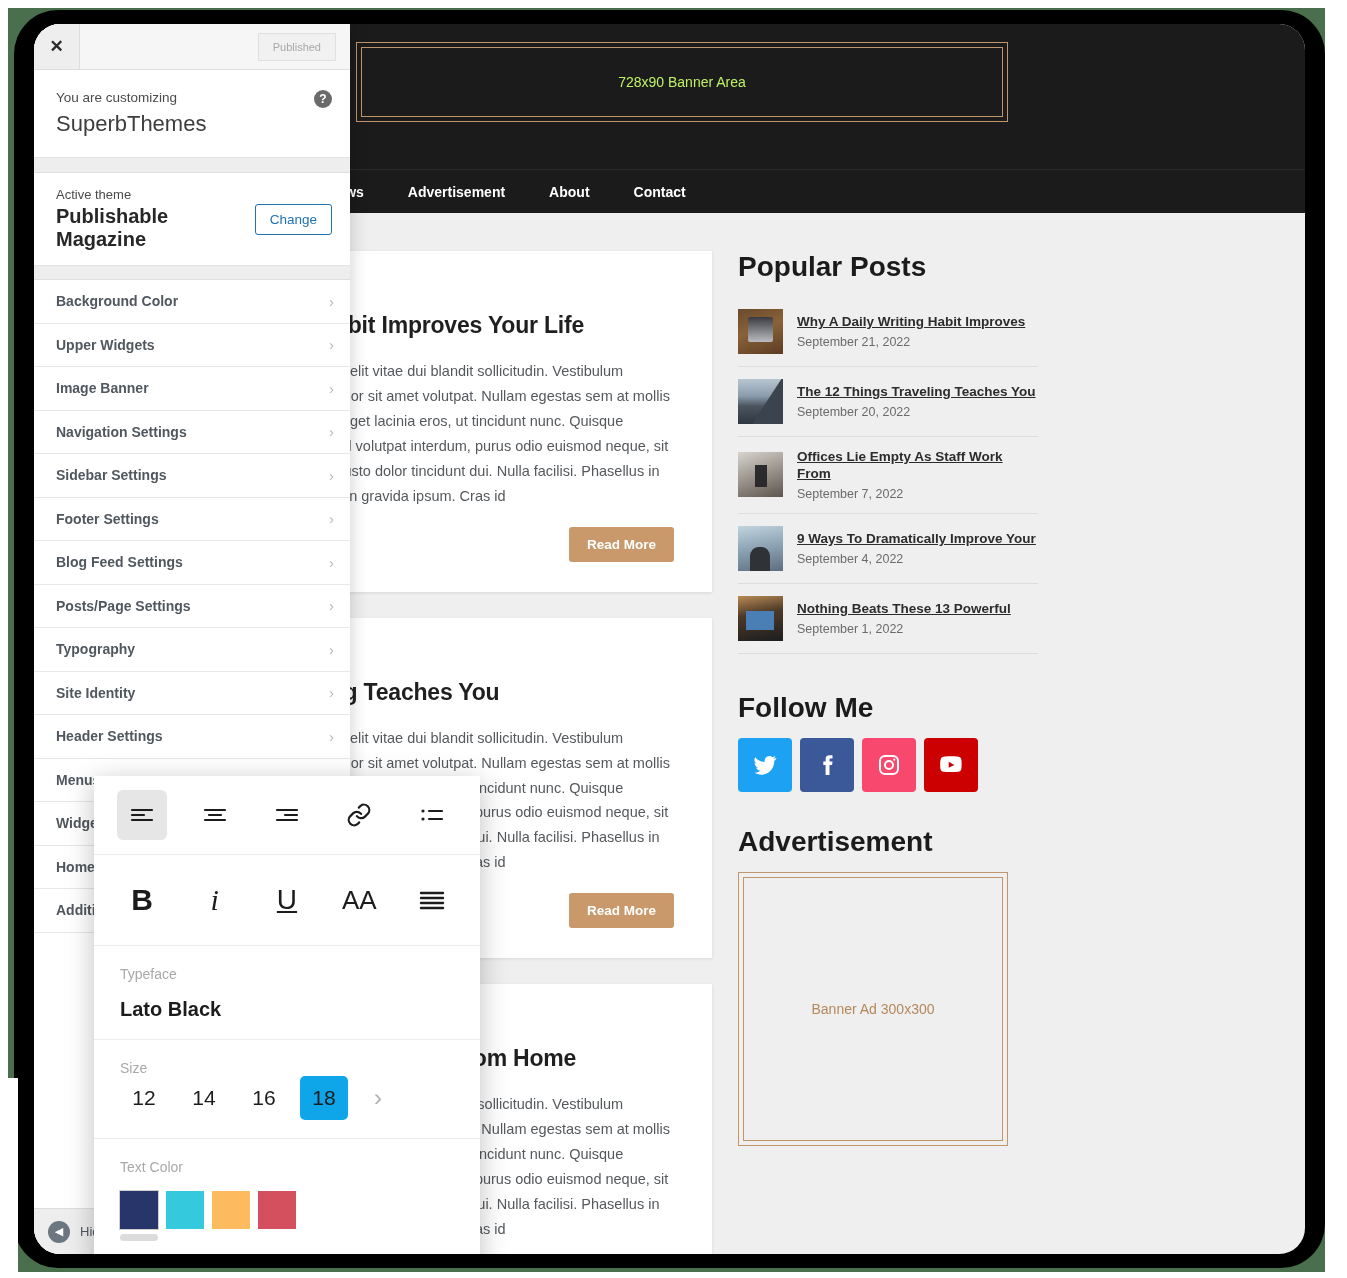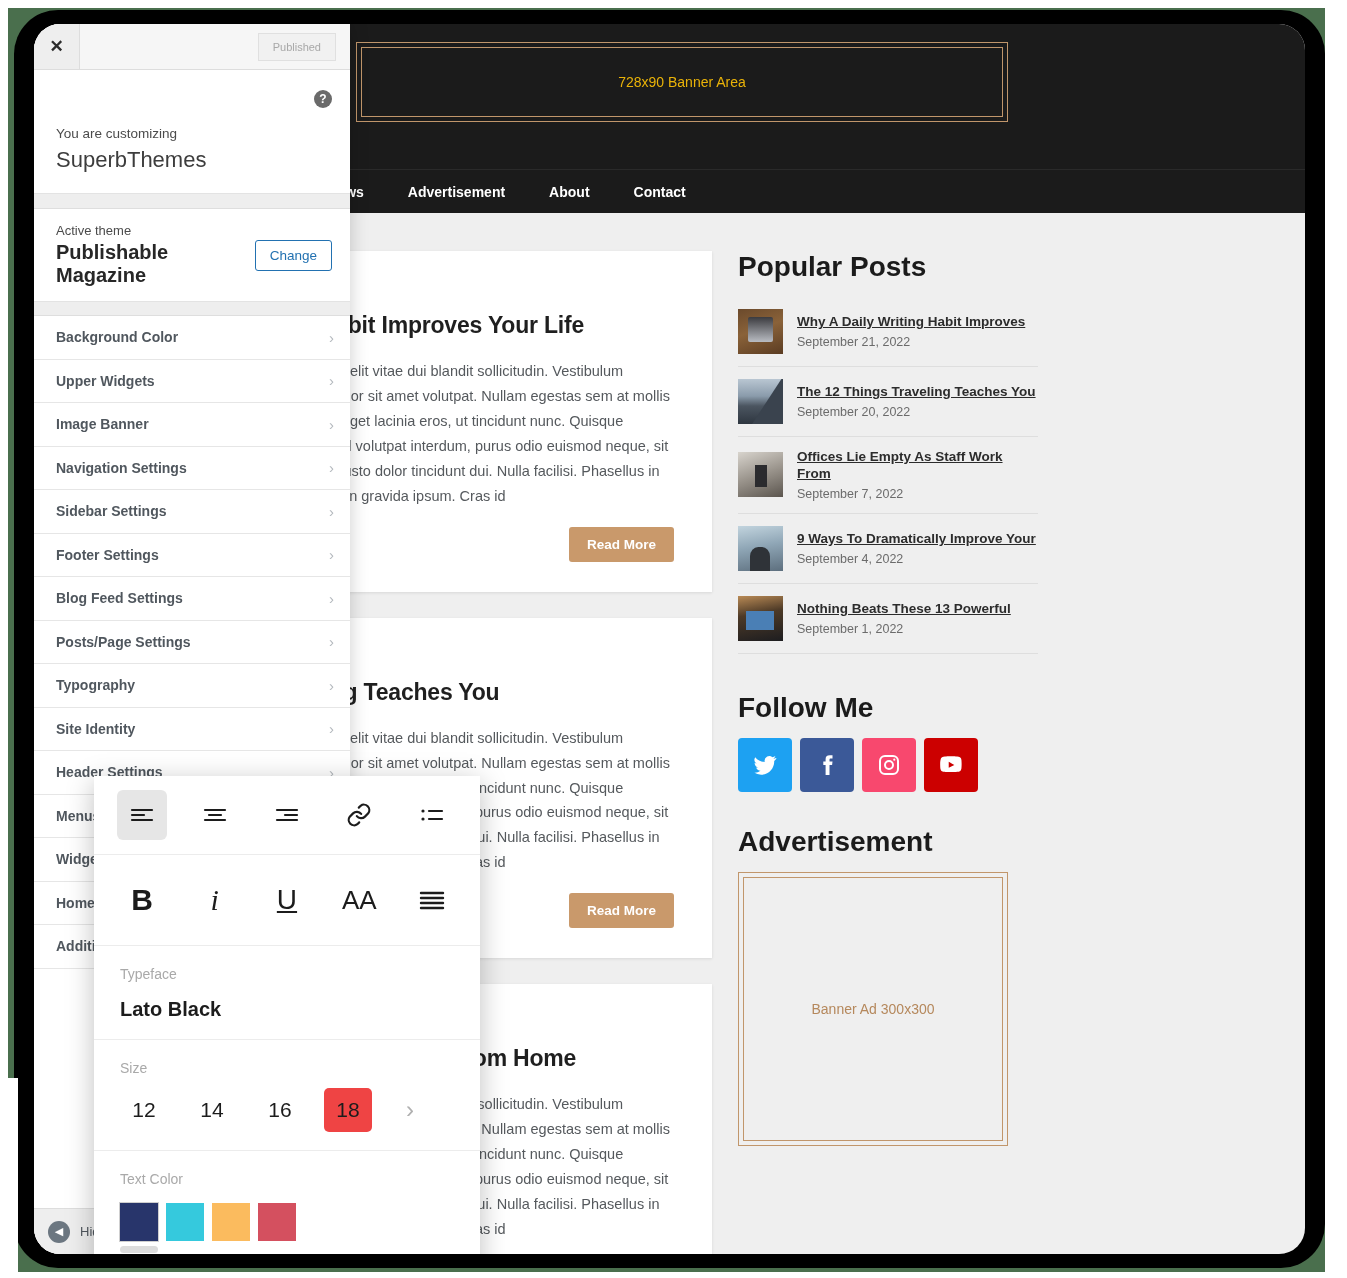--- a/index.html
+++ b/index.html
@@ -56,21 +56,21 @@
     position: absolute; left: 88px; top: 86px;
     color: #fff; font-size: 18px; font-weight: 700;
     letter-spacing: 7px;
   }
   .banner-728 {
     position: absolute; left: 322px; top: 18px;
     width: 652px; height: 80px;
     border: 1px solid #c1966b;
     box-shadow: inset 0 0 0 4px #1b1b1b, inset 0 0 0 5px #c1966b;
     display: flex; align-items: center; justify-content: center;
-    color: #eab308; font-size: 14px;
+    color: #bef264; font-size: 14px;
   }
   .site-nav {
     height: 44px; background: #1b1b1b; display: flex; align-items: stretch;
     padding-left: 30px; border-top: 1px solid #2a2a2a;
   }
   .site-nav .nav-item {
     display: flex; align-items: center; padding: 0 22px;
     color: #fff; font-size: 14px; font-weight: 700;
   }
   .site-nav .nav-item.active { background: #262626; }
@@ -140,21 +140,21 @@
     width: 46px; display: flex; align-items: center; justify-content: center;
     border-right: 1px solid #dddddd; background: #eeeeee; cursor: pointer;
     font-size: 17px; color: #2b2b2b; font-weight: 700;
   }
   .cz-topright { flex: 1; display: flex; align-items: center; justify-content: flex-end; padding-right: 14px; }
   .cz-publish {
     background: #f1f1f1; border: 1px solid #e0e0e0; border-radius: 0;
     color: #a8a8a8; font-size: 11px; padding: 7px 14px; cursor: default;
   }
   .cz-head { padding: 20px 20px 20px 22px; border-bottom: 1px solid #e3e3e3; position: relative;}
-  .cz-kicker { font-size: 13.5px; color: #4b4b4b; margin-top: 36px; }
+  .cz-kicker { font-size: 13.5px; color: #4b4b4b; }
   .cz-sitename { font-size: 22px; color: #3d3d3d; margin-top: 6px; font-weight: 400; }
   .cz-help {
     position: absolute; right: 18px; top: 20px; width: 18px; height: 18px;
     border-radius: 50%; background: #6a6a6a; color: #fff; font-size: 12px;
     font-weight: 700; display: flex; align-items: center; justify-content: center;
     cursor: pointer;
   }
   .cz-gap { height: 15px; background: #eeeeee; border-bottom: 1px solid #dedede;}
   .cz-theme {
     padding: 14px 18px 14px 22px; display: flex; align-items: center;
@@ -200,27 +200,27 @@
   .typo-btn {
     width: 50px; height: 50px; border-radius: 6px;
     display: flex; align-items: center; justify-content: center;
     cursor: pointer; color: #1c1c1c;
   }
   .typo-btn.sel { background: #e6e6e6; }
   .typo-row2 { padding: 20px 12px; border-bottom: 1px solid #ececec; }
   .typo-sec { padding: 20px 26px 18px 26px; border-bottom: 1px solid #ececec; }
   .typo-label { font-size: 14px; color: #a9a9a9; }
   .typo-value { font-size: 20px; font-weight: 700; color: #1c1c1c; margin-top: 16px; }
-  .size-row { display: flex; align-items: center; gap: 20px; margin-top: 12px; }
+  .size-row { display: flex; align-items: center; gap: 12px; }
   .size-chip {
     min-width: 48px; height: 44px; border-radius: 5px;
     display: flex; align-items: center; justify-content: center;
     font-size: 21px; color: #1c1c1c; cursor: pointer;
   }
-  .size-chip.sel { background: #ef4444; }
+  .size-chip.sel { background: #0ea5e9; }
   .size-next { margin-left: 14px; color: #b0b0b0; font-size: 24px; cursor: pointer; }
   .color-row { display: flex; gap: 8px; margin-top: 16px; }
   .swatch { width: 38px; height: 38px; cursor: pointer; }
   .swatch.sel { outline: 1px solid #cfcfcf; }
   .swatch-bar { width: 38px; height: 7px; border-radius: 4px; background: #dcdcdc; margin-top: 5px; }
 
   .thumb-laptop { background:
       linear-gradient(160deg,#6b4a2c 0%,#8a6239 45%,#5b3c22 100%); position: relative; overflow: hidden;}
   .thumb-laptop::after { content:""; position:absolute; left:22%; top:18%; width:56%; height:56%;
       background: linear-gradient(180deg,#3b3b3f,#b9bcc2); border-radius:2px;}

